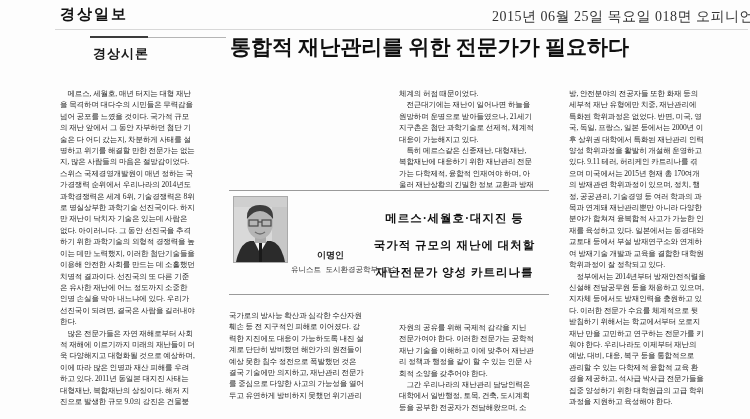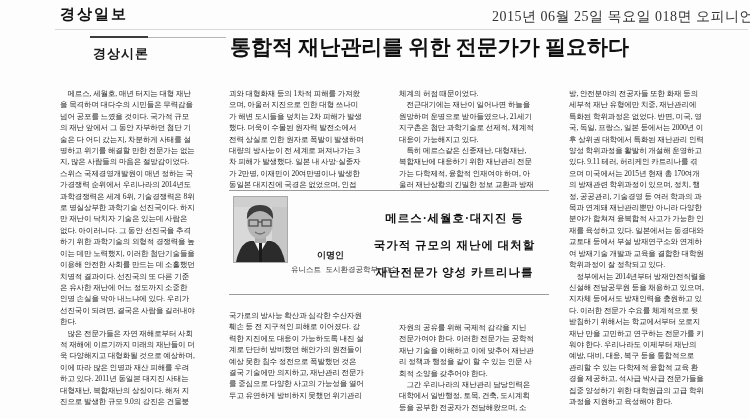--- a/index.html
+++ b/index.html
@@ -110,29 +110,20 @@
 인명 손실을 막아 내느냐에 있다. 우리가
 선진국이 되려면, 결국은 사람을 길러내야
 한다.
 　많은 전문가들은 자연 재해로부터 사회
 적 재해에 이르기까지 미래의 재난들이 더
 욱 다양해지고 대형화될 것으로 예상하며,
 이에 따라 많은 인명과 재산 피해를 우려
 하고 있다. 2011년 동일본 대지진 사태는
 대형재난, 복합재난의 상징이다. 해저 지
 진으로 발생한 규모 9.0의 강진은 건물붕</div>
-  <div class="col col2t">괴와 대형화재 등의 1차적 피해를 가져왔
-으며, 아울러 지진으로 인한 대형 쓰나미
-가 해변 도시들을 덮치는 2차 피해가 발생
-했다. 더욱이 수몰된 원자력 발전소에서
-전력 상실로 인한 원자로 폭발이 발생하며
-대량의 방사능이 전 세계로 퍼져나가는 3
-차 피해가 발생했다. 일본 내 사망·실종자
-가 2만명, 이재민이 20여만명이나 발생한
-동일본 대지진에 국경은 없었으며, 인접</div>
   <div class="col col2b">국가로의 방사능 확산과 심각한 수산자원
 훼손 등 전 지구적인 피해로 이어졌다. 강
 력한 지진에도 대응이 가능하도록 내진 설
 계로 단단히 방비했던 해안가의 원전들이
 예상 못한 침수 정전으로 폭발했던 것은
 결국 기술에만 의지하고, 재난관리 전문가
 를 중심으로 다양한 사고의 가능성을 열어
 두고 유연하게 방비하지 못했던 위기관리</div>
   <div class="col col3t">체계의 허점 때문이었다.
 　전근대기에는 재난이 일어나면 하늘을

